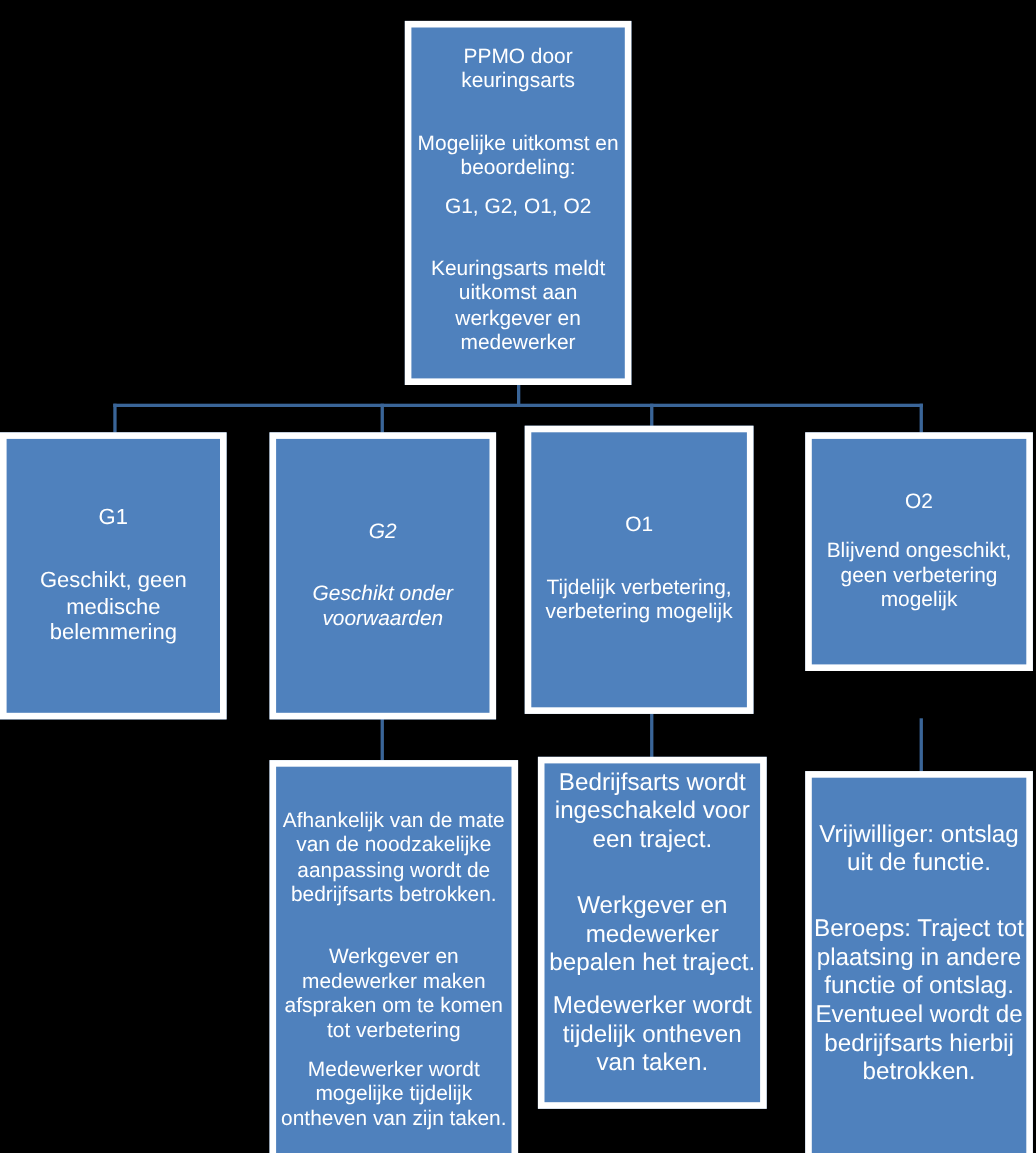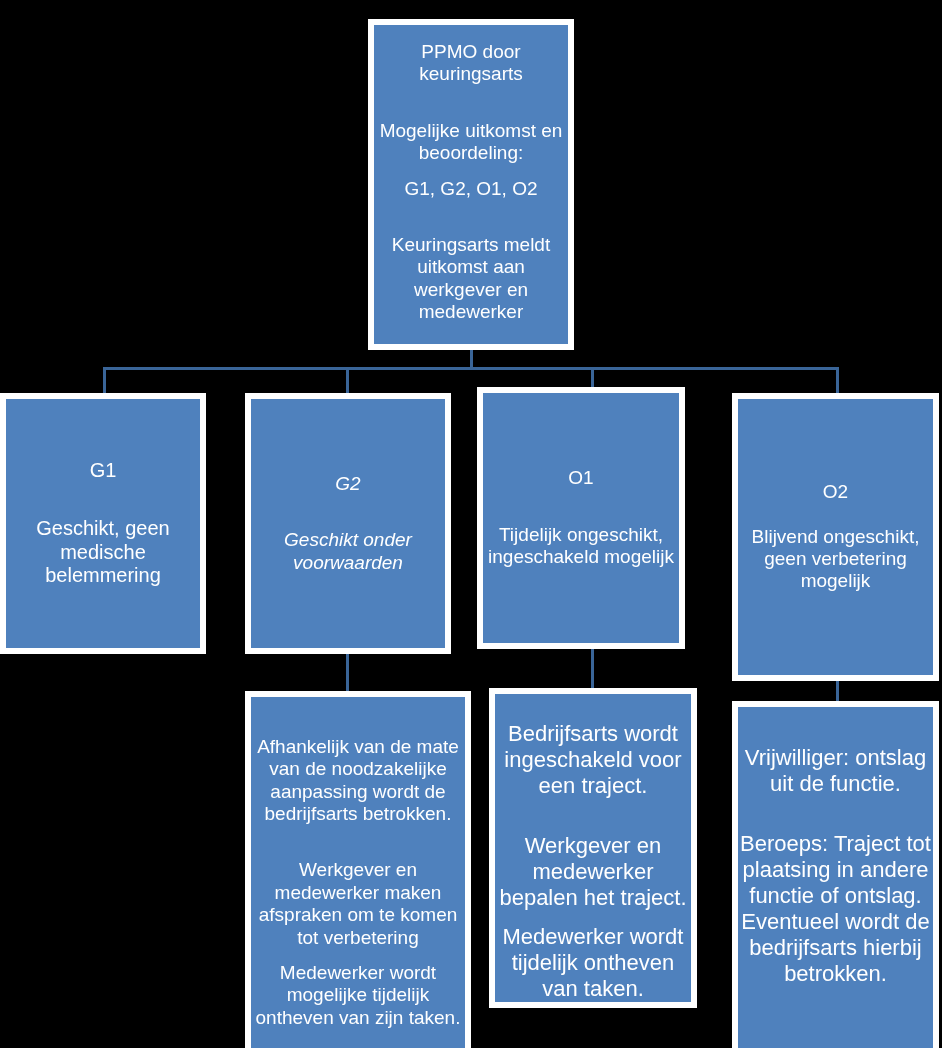--- a/index.html
+++ b/index.html
@@ -64,34 +64,34 @@
   #node-g2 {
     left: 245px; top: 377px; width: 206px; height: 261px;
     font-size: 19px;
     font-style: italic;
   }
   #node-o1 {
     left: 477px; top: 371px; width: 208px; height: 262px;
     font-size: 19px;
   }
   #node-o2 {
-    left: 732px; top: 377px; width: 207px; height: 288px;
+    left: 732px; top: 377px; width: 207px; height: 217px;
     font-size: 19px;
   }
   #node-g2-detail {
     left: 245px; top: 675px; width: 226px; height: 371px;
     font-size: 19px;
     justify-content: center;
     padding-top: 12px;
   }
   #node-o1-detail {
     left: 489px; top: 672px; width: 208px; height: 320px;
     font-size: 22px;
-    justify-content: flex-end;
-    padding-top: 16px;
+    justify-content: flex-start;
+    padding-top: 4px;
   }
   #node-o2-detail {
     left: 732px; top: 685px; width: 207px; height: 356px;
     font-size: 22px;
     justify-content: flex-start;
     padding-top: 38px;
   }
 
   .code-label { display: block; }
 </style>
@@ -131,21 +131,21 @@
 
   <div class="node" id="node-g2">
     <p class="code-label">G2</p>
     <div class="gap-lg"></div>
     <p>Geschikt onder voorwaarden</p>
   </div>
 
   <div class="node" id="node-o1">
     <p class="code-label">O1</p>
     <div class="gap-lg"></div>
-    <p>Tijdelijk ongeschikt, ingeschakeld mogelijk</p>
+    <p>Tijdelijk verbetering, verbetering mogelijk</p>
   </div>
 
   <div class="node" id="node-o2">
     <p class="code-label">O2</p>
     <div class="gap-md"></div>
     <p>Blijvend ongeschikt, geen verbetering mogelijk</p>
   </div>
 
   <div class="node" id="node-g2-detail">
     <p>Afhankelijk van de mate van de noodzakelijke aanpassing wordt de bedrijfsarts betrokken.</p>

